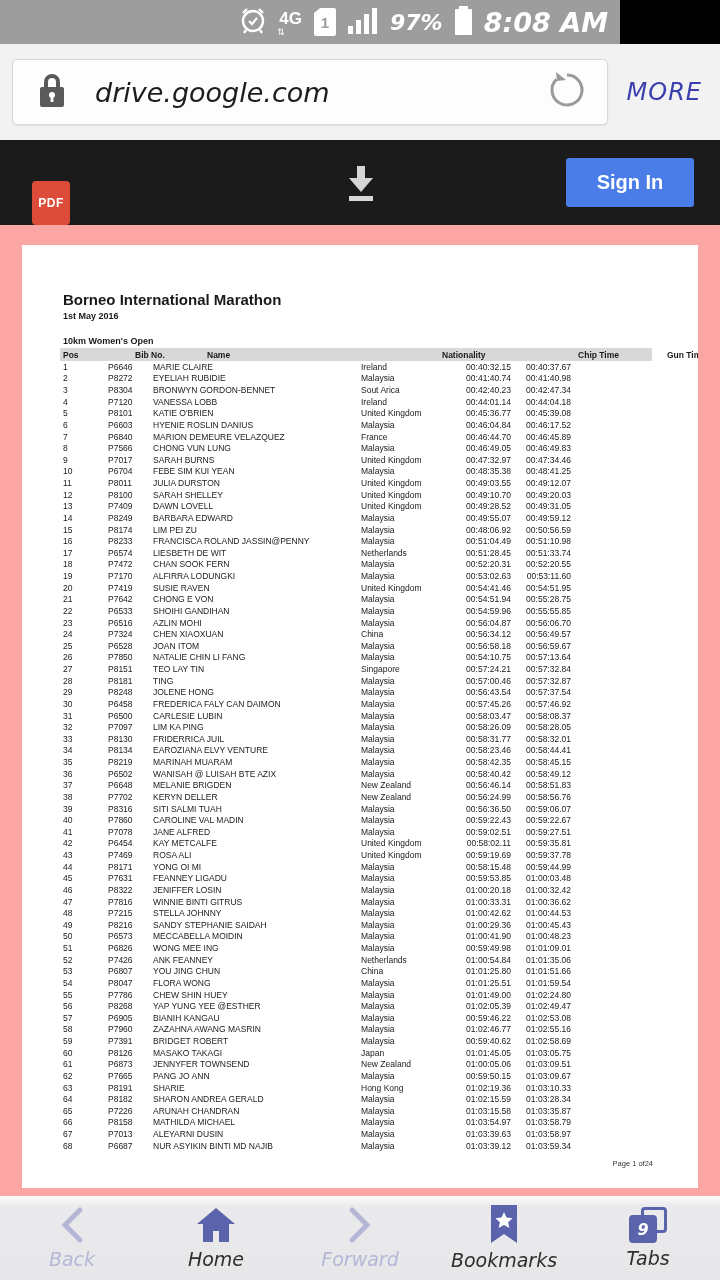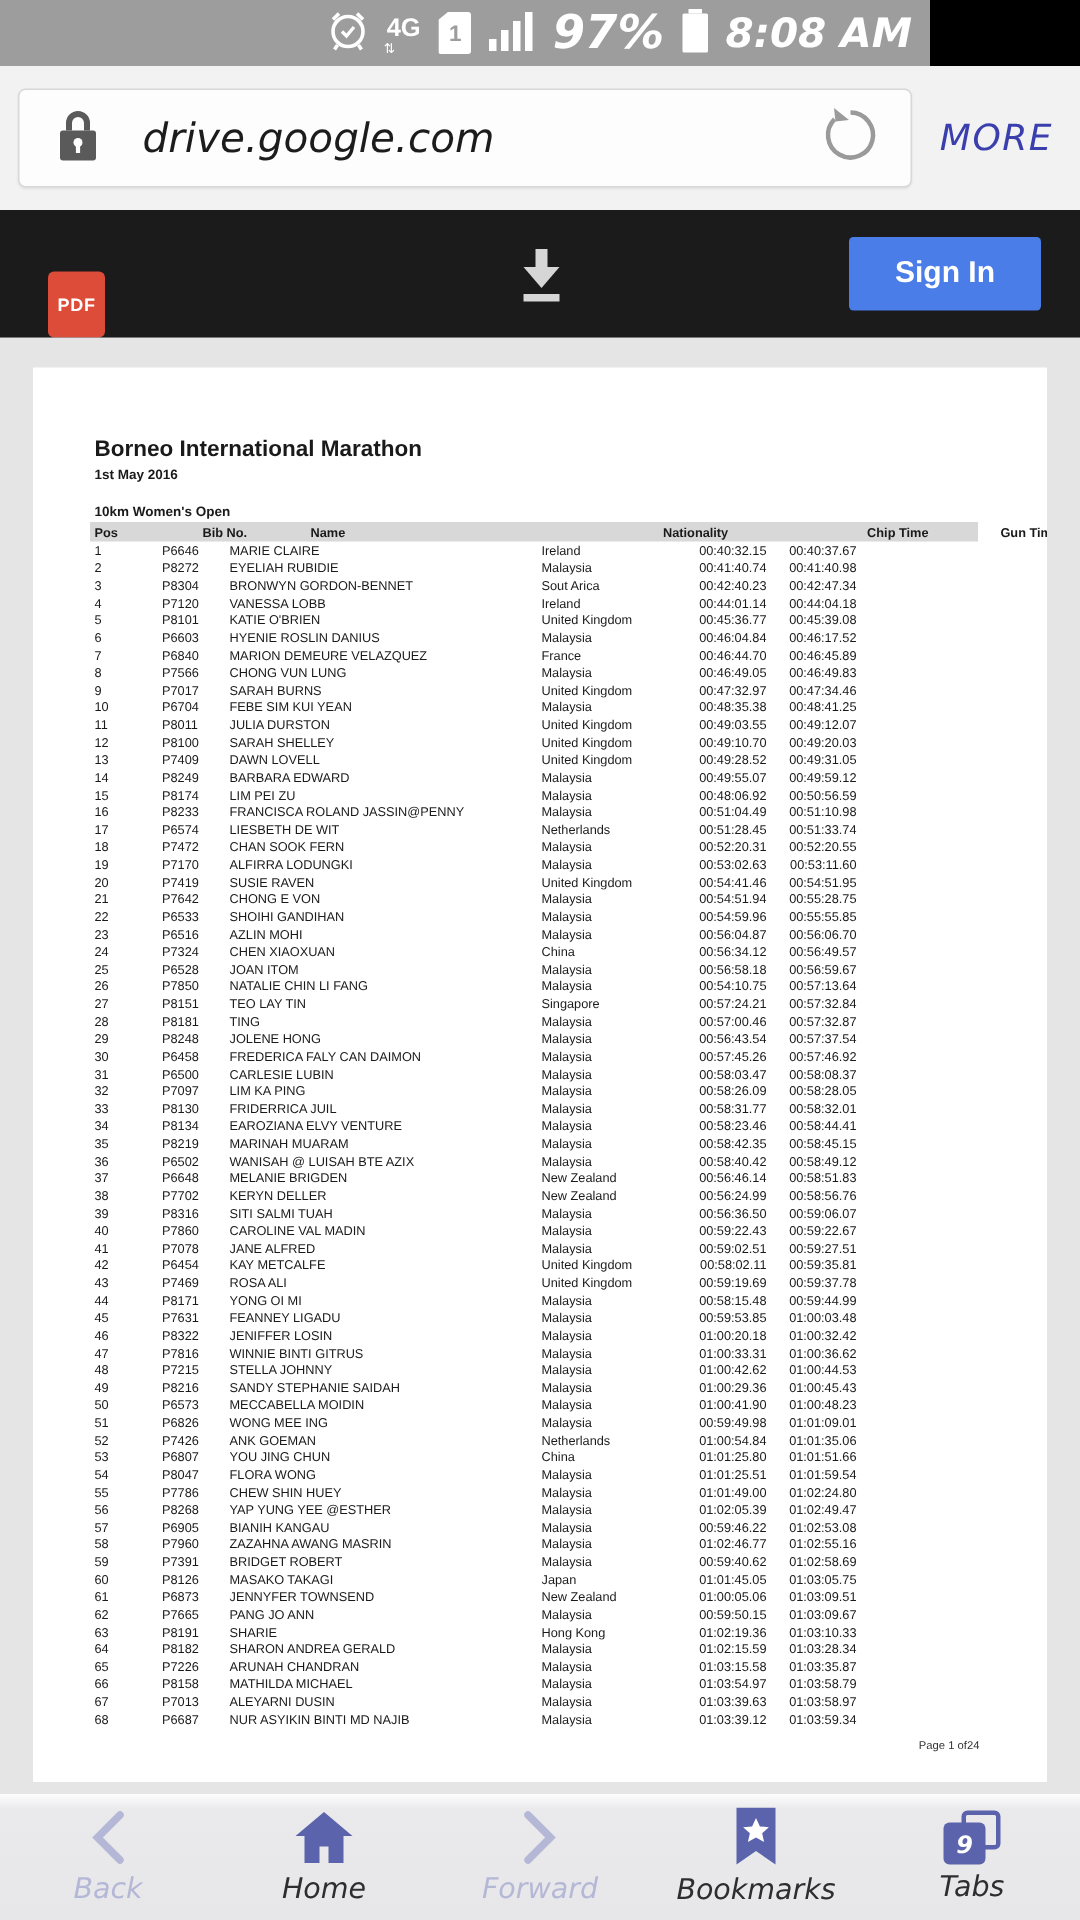--- a/index.html
+++ b/index.html
@@ -12,21 +12,21 @@
                 padding-right:12px; color:#fff; }
   .sb-txt { font-family:"DejaVu Sans", sans-serif; font-style:italic; font-weight:bold; }
   .sb-net { position:relative; font-size:17px; font-weight:bold; line-height:1; padding-bottom:8px; }
   .sb-net .arr { position:absolute; left:-2px; bottom:-2px; font-size:9px; letter-spacing:-1px; font-weight:normal; }
   .sb-sim { width:22px; height:28px; background:#fff; border-radius:2px;
             clip-path:polygon(28% 0,100% 0,100% 100%,0 100%,0 18%);
             display:flex; align-items:center; justify-content:center;
             color:#9d9d9d; font-size:15px; font-weight:bold; }
   .sb-batt { width:17px; height:26px; background:#fff; border-radius:1px; position:relative; }
   .sb-batt:before { content:""; position:absolute; top:-3px; left:4px; width:9px; height:3px; background:#fff; }
-  .sb-pct { font-size:31px;text-align:center; }
+  .sb-pct { font-size:22px;text-align:center; }
   .sb-time { font-size:27px; }
 
   
   .url-section { width:720px; height:96px; background:#f2f2f2; position:relative; }
   .url-box { position:absolute; left:12px; top:15px; width:596px; height:66px;
              background:#fdfdfd; border:1px solid #d8d8d8; border-radius:5px;
              box-shadow:0 1px 2px rgba(0,0,0,.08); display:flex; align-items:center; }
   .lock { margin-left:24px; }
   .url-text { margin-left:28px; font-family:"DejaVu Sans", sans-serif; font-style:italic;
               font-size:27px; color:#1c1c1c; flex:1; }
@@ -40,21 +40,21 @@
   .pdf-badge { width:38px; height:44px; background:#dd4b39; border-radius:4px; margin-left:32px;
                display:flex; align-items:center; justify-content:center;
                color:#fff; font-size:12px; font-weight:bold; letter-spacing:.5px; }
   .pdf-filename { margin-left:18px; color:#efefef; font-size:25px; }
   .dl-icon { position:absolute; left:344px; top:24px; }
   .signin-btn { position:absolute; right:26px; top:18px; width:128px; height:49px;
                 background:#4a7de8; border:none; border-radius:3px; color:#fff;
                 font-size:20px; font-weight:bold; font-family:"Liberation Sans", sans-serif; }
 
   
-  .viewer { width:720px; height:971px; background:#e5e5e5; position:relative;padding-left:40px; }
+  .viewer { width:720px; height:971px; background:#fca5a5; position:relative;padding-left:40px; }
   .page { position:absolute; left:22px; top:20px; width:676px; height:943px; background:#fff;
           color:#1a1a1a; overflow:hidden; }
   .doc-title { margin:46px 0 0 41px; font-size:15px; font-weight:bold; line-height:17px; }
   .doc-date  { margin:3px 0 0 41px; font-size:9px; font-weight:bold; }
   .doc-section { margin:15px 0 2px 41px; font-size:9px; font-weight:bold; }
 
   .rtable { margin-left:38px; width:592px; }
   .trow { display:grid; grid-template-columns:45px 45px 208px 97px 56px 60px 1fr;
           height:11.63px; align-items:center; }
   .thead { background:#d8d8d8; height:13px; font-weight:bold;gap:27px; }
@@ -613,21 +613,21 @@
             <div class="cell c-bib">P6826</div>
             <div class="cell c-name">WONG MEE ING</div>
             <div class="cell c-nat">Malaysia</div>
             <div class="cell c-chip">00:59:49.98</div>
             <div class="cell c-gun">01:01:09.01</div>
             <div class="cell c-rem"></div>
           </div>
           <div class="trow">
             <div class="cell c-pos">52</div>
             <div class="cell c-bib">P7426</div>
-            <div class="cell c-name">ANK GOEMAN</div>
+            <div class="cell c-name">ANK FEANNEY</div>
             <div class="cell c-nat">Netherlands</div>
             <div class="cell c-chip">01:00:54.84</div>
             <div class="cell c-gun">01:01:35.06</div>
             <div class="cell c-rem"></div>
           </div>
           <div class="trow">
             <div class="cell c-pos">53</div>
             <div class="cell c-bib">P6807</div>
             <div class="cell c-name">YOU JING CHUN</div>
             <div class="cell c-nat">China</div>

